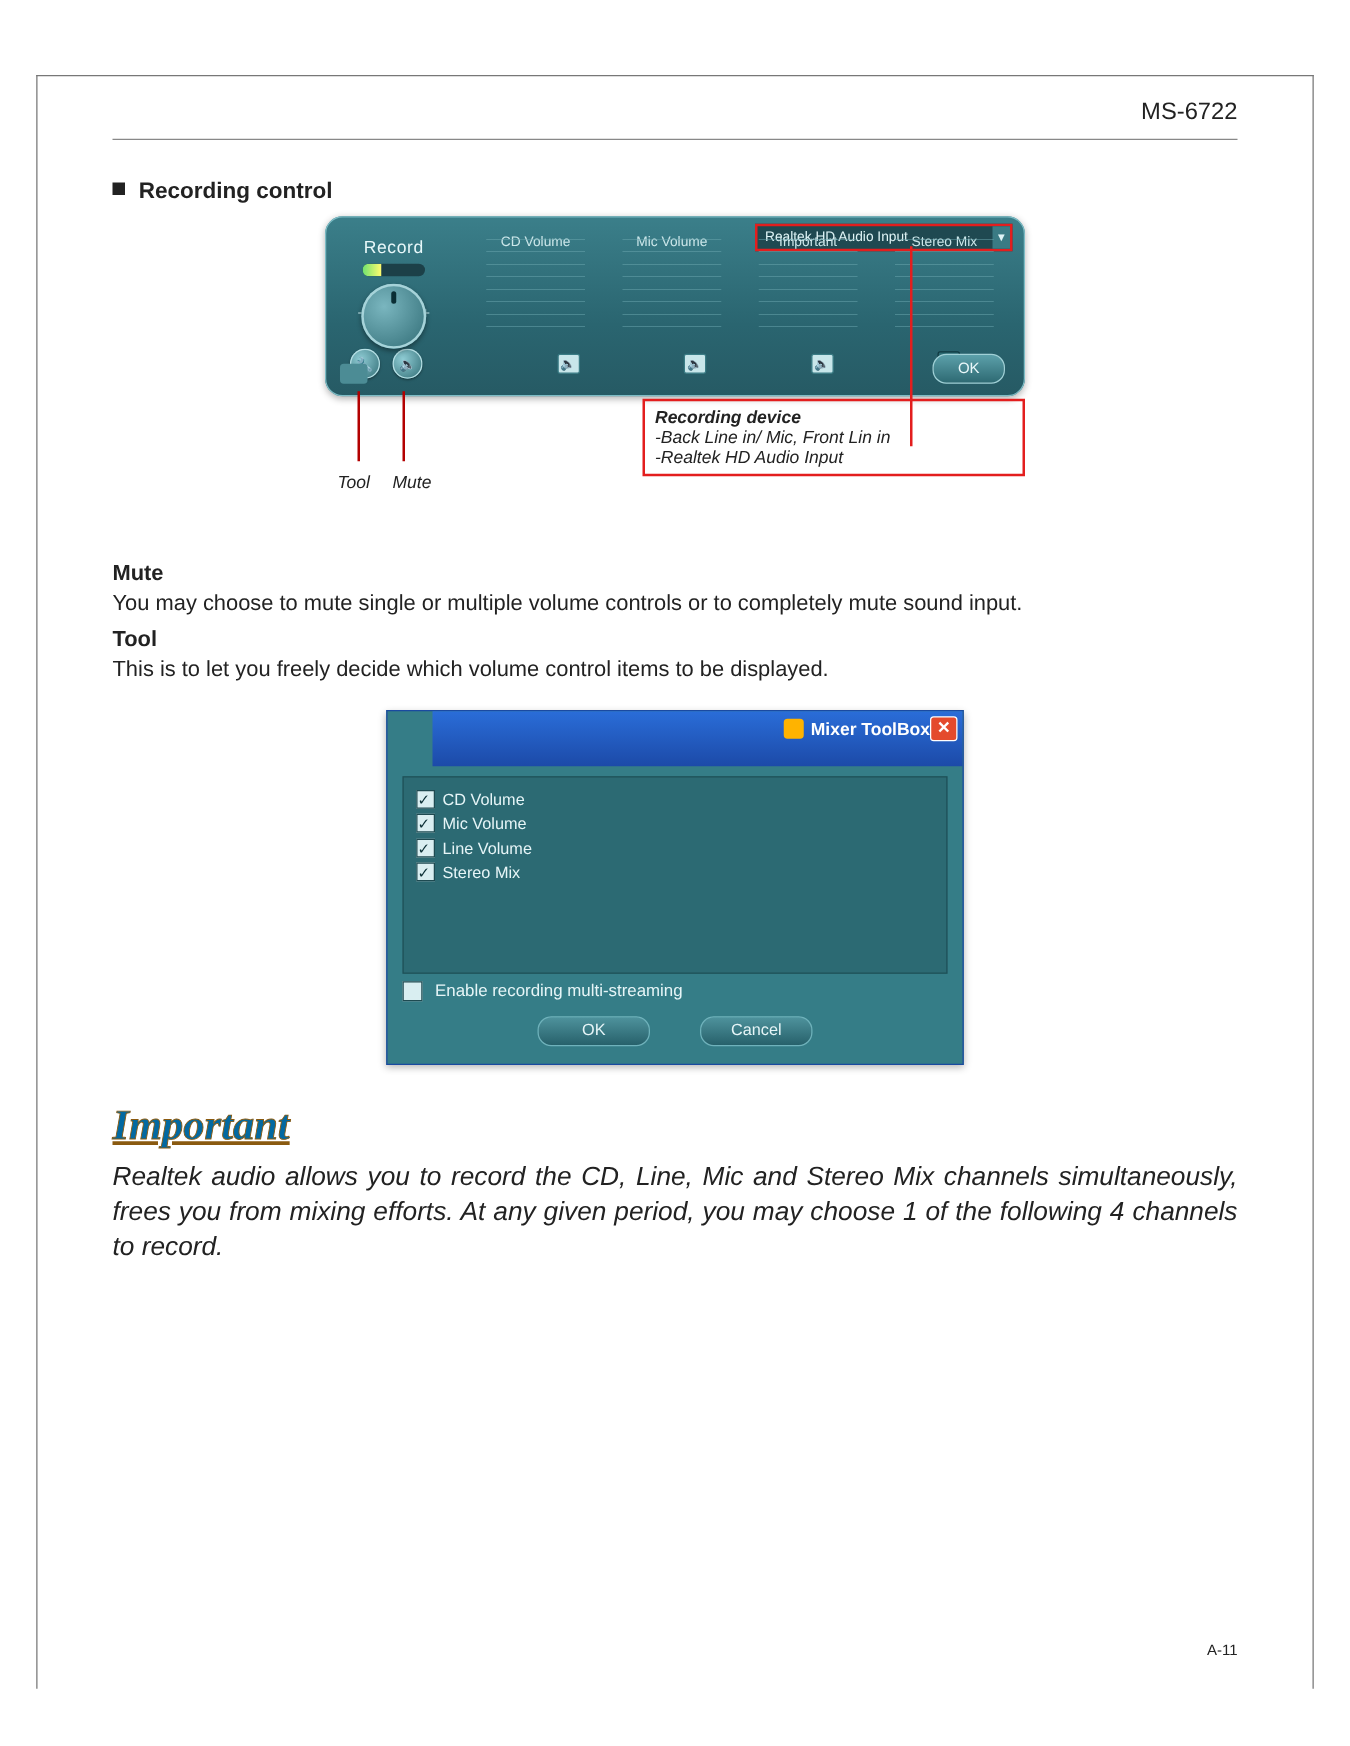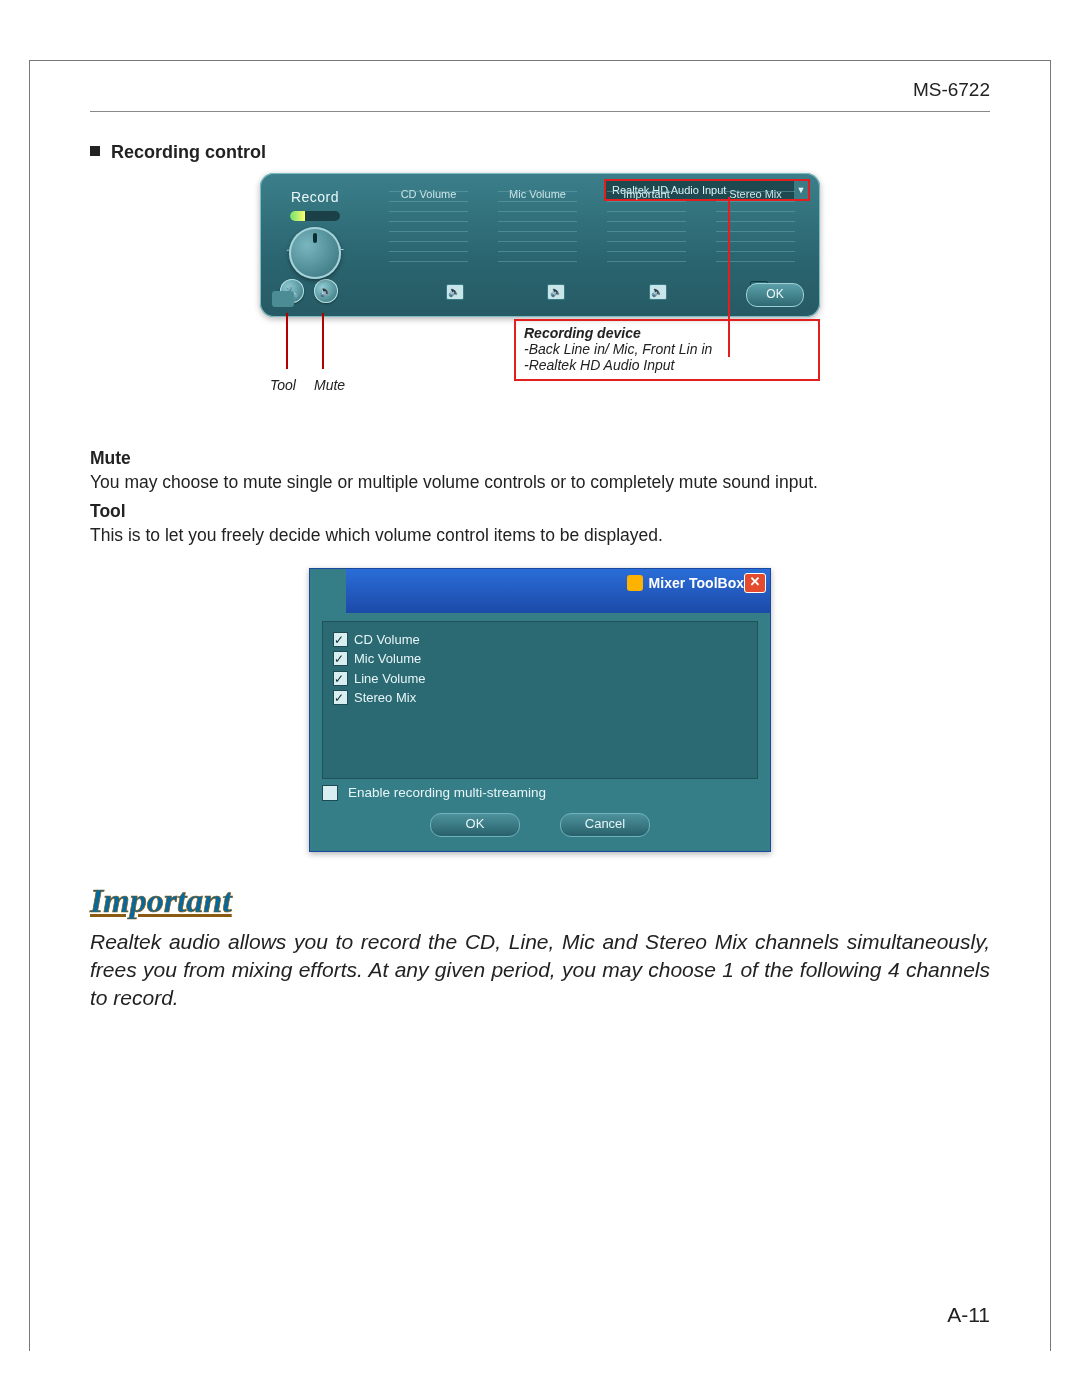--- a/index.html
+++ b/index.html
@@ -404,21 +404,21 @@
   .important-text {
     font-style: italic;
     font-size: 21px;
     line-height: 1.35;
     text-align: justify;
   }
   .footer-pg {
     position: absolute;
     right: 60px;
     bottom: 24px;
-    font-size: 21px;
+    font-size: 12px;
   }
 </style>
 </head>
 <body>
 
 <div class="page">
 
   <div class="header">
     <span>MS-6722</span>
   </div>

